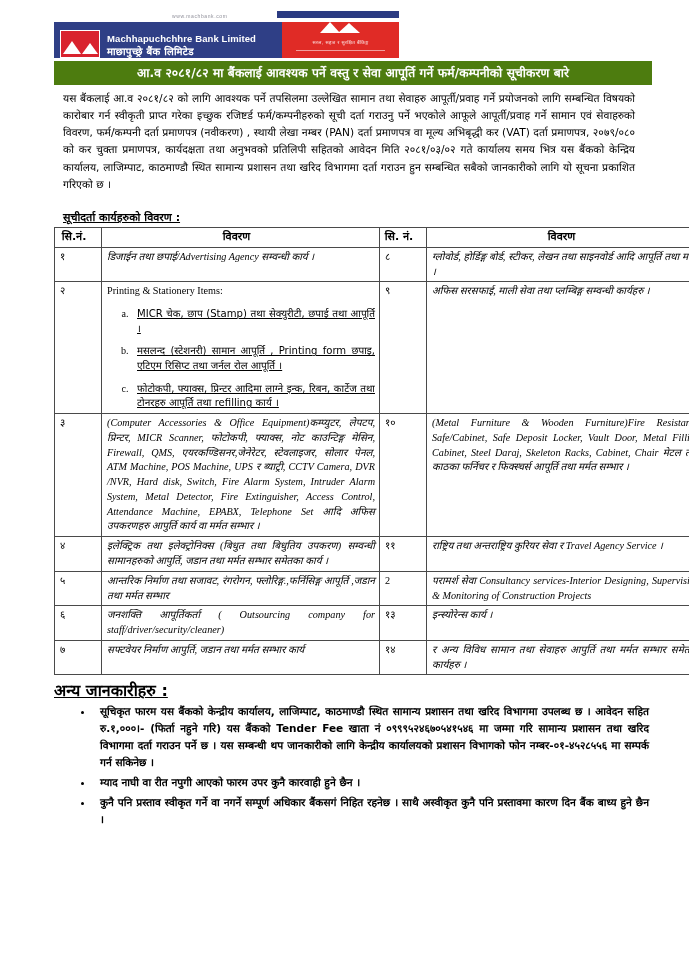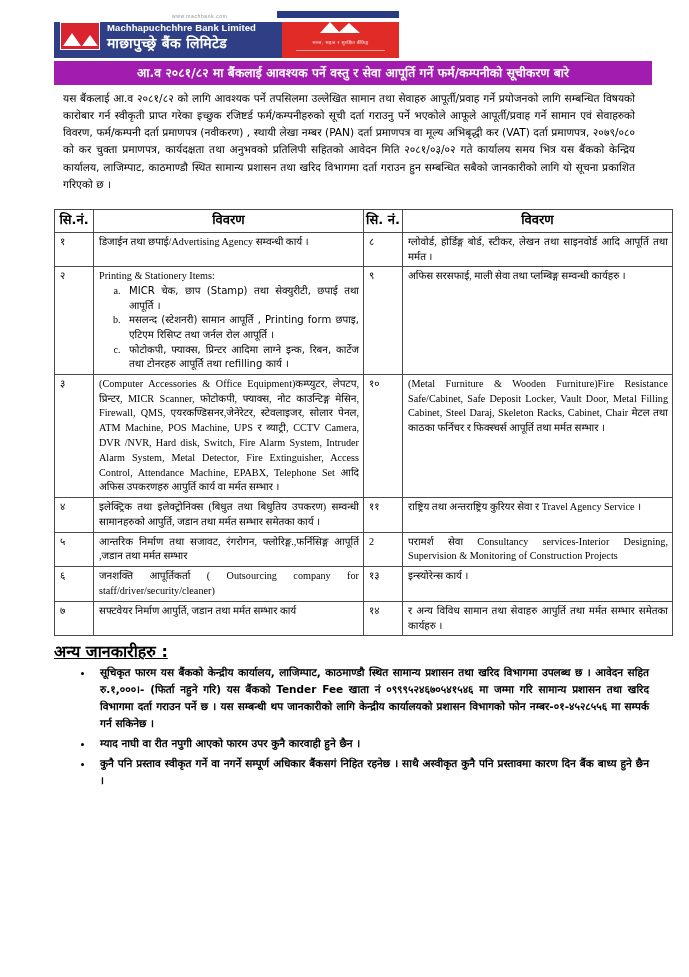--- a/index.html
+++ b/index.html
@@ -52,21 +52,21 @@
     background: #2b3b82;
   }
   .lh-body {
     display: flex;
     height: 36px;
   }
   .lh-left {
     background: #2f3f86;
     flex: 0 0 222px;
     display: flex;
-    align-items: flex-start;
+    align-items: flex-end;
     padding-left: 6px;
     position: relative;
   }
   .lh-logo {
     width: 38px;
     height: 26px;
     border: 1.6px solid #ffffff;
     background: #d9232e;
     position: relative;
     overflow: hidden;
@@ -98,21 +98,21 @@
   }
   .lh-name-en {
     color: #ffffff;
     font-size: 9.5px;
     font-weight: bold;
     font-family: "Liberation Sans", sans-serif;
     letter-spacing: 0.1px;
   }
   .lh-name-np {
     color: #ffffff;
-    font-size: 14px;
+    font-size: 10px;
     font-weight: bold;
     font-family: "DejaVu Sans", sans-serif;
     letter-spacing: 0.3px;
     margin-top: 1px;
   }
   .lh-right {
     background: #e02b26;
     flex: 1 1 auto;
     position: relative;
     display: flex;
@@ -141,21 +141,21 @@
     right: 12%;
     bottom: 7px;
     height: 1px;
     background: rgba(255,255,255,0.55);
   }
 
   
   .title-bar {
     margin: 3px 0 0 54px;
     width: 598px;
-    background: #a21caf;
+    background: #4d7c0f;
     color: #ffffff;
     text-align: center;
     font-family: "DejaVu Sans", sans-serif;
     font-weight: bold;
     font-size: 12.2px;
     padding: 3px 2px 4px 2px;
     box-sizing: border-box;
     letter-spacing: 0.1px;
   }
 
@@ -188,47 +188,48 @@
     vertical-align: top;
     padding: 2px 4px 2px 5px;
     font-size: 10.2px;
     line-height: 1.45;
     font-family: "Liberation Serif", serif;
   }
   table.listing th {
     text-align: center;
     font-family: "DejaVu Sans", sans-serif;
     font-weight: bold;
-    font-size: 13px;
-    padding: 1px 2px 2px 2px;
+    font-size: 11px;
+    padding: 1px 10px 2px 2px;
     vertical-align: middle;
   }
   .col-sn { width: 34px; text-align: left; }
   .col-desc { width: 265px; }
   .cell-np {
     font-family: "DejaVu Sans", sans-serif;
     font-size: 10.1px;
   }
-  .just { text-align: justify; text-justify: inter-word; }
+  .just { text-align: justify; text-justify: inter-word; font-style: italic; }
   .sn {
     font-family: "DejaVu Sans", sans-serif;
     font-size: 10.2px;
     text-align: left;
     padding-left: 6px;
   }
   ol.sublist {
     margin: 0 0 0 2px;
     padding-left: 22px;
     list-style-type: lower-alpha;
   }
   ol.sublist > li {
-    margin: 0 0 0 0;
+    margin: 8px 0 0 0;
     padding-left: 6px;
     text-align: justify;
     text-justify: inter-word;
+    text-decoration: underline;
   }
   ol.sublist > li::marker { font-family: "Liberation Serif", serif; }
 
   
   .notes-heading {
     margin: 4px 0 2px 54px;
     font-family: "DejaVu Sans", sans-serif;
     font-weight: bold;
     font-size: 16px;
     text-decoration: underline;
@@ -275,20 +276,21 @@
         <div class="lh-tag">सरल, सहज र सुरक्षित बैंकिङ्ग</div>
         <div class="lh-rule"></div>
       </div>
     </div>
   </div>
 
   <div class="title-bar">आ.व २०८१/८२ मा बैंकलाई आवश्यक पर्ने वस्तु र सेवा आपूर्ति गर्ने फर्म/कम्पनीको सूचीकरण बारे</div>
 
   <p class="intro">यस बैंकलाई आ.व २०८१/८२ को लागि आवश्यक पर्ने तपसिलमा उल्लेखित सामान तथा सेवाहरु आपूर्ती/प्रवाह गर्ने प्रयोजनको लागि सम्बन्धित विषयको कारोबार गर्न स्वीकृती प्राप्त गरेका इच्छुक रजिष्टर्ड फर्म/कम्पनीहरुको सूची दर्ता गराउनु पर्ने भएकोले आफूले आपूर्ती/प्रवाह गर्ने सामान एवं सेवाहरुको विवरण, फर्म/कम्पनी दर्ता प्रमाणपत्र (नवीकरण) , स्थायी लेखा नम्बर (PAN) दर्ता प्रमाणपत्र वा मूल्य अभिबृद्धी कर (VAT) दर्ता प्रमाणपत्र, २०७९/०८० को कर चुक्ता प्रमाणपत्र, कार्यदक्षता तथा अनुभवको प्रतिलिपी सहितको आवेदन मिति २०८१/०३/०२ गते कार्यालय समय भित्र यस बैंकको केन्द्रिय कार्यालय, लाजिम्पाट, काठमाण्डौ स्थित सामान्य प्रशासन तथा खरिद विभागमा दर्ता गराउन हुन सम्बन्धित सबैको जानकारीको लागि यो सूचना प्रकाशित गरिएको छ ।</p>
 
+  <div class="sec-heading">सूचीदर्ता कार्यहरुको विवरण :</div>
 
   <table class="listing">
     <thead>
       <tr>
         <th class="col-sn">सि.नं.</th>
         <th class="col-desc">विवरण</th>
         <th class="col-sn">सि. नं.</th>
         <th class="col-desc">विवरण</th>
       </tr>
     </thead>

